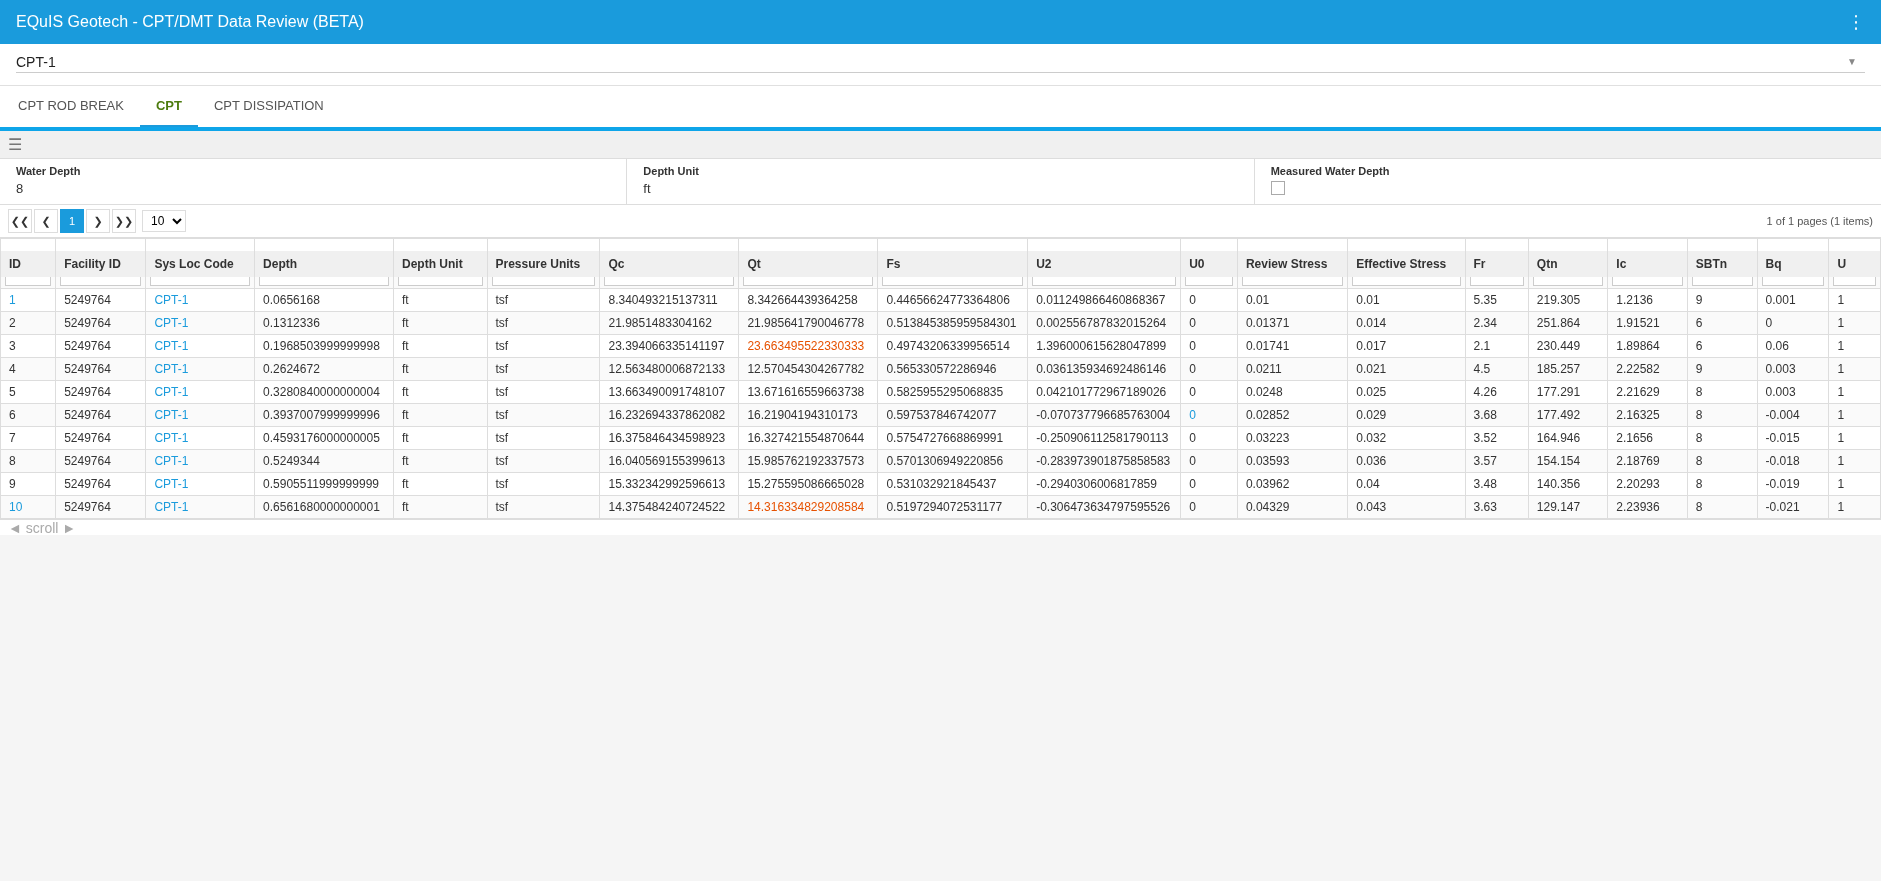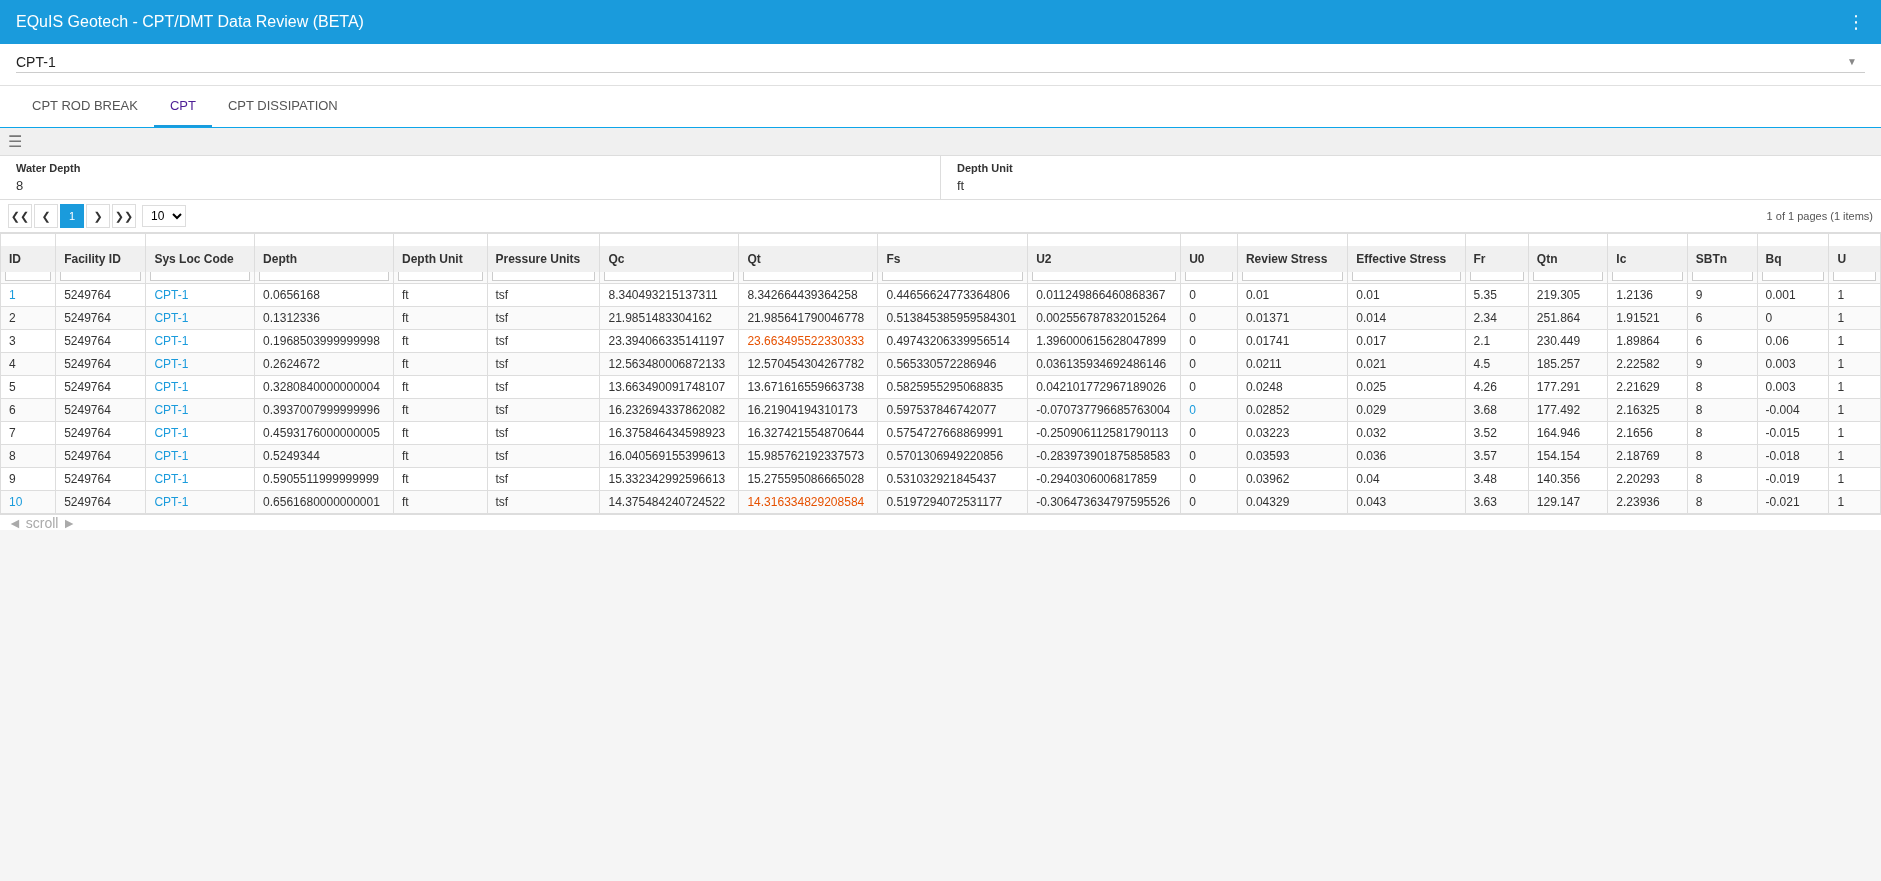--- a/index.html
+++ b/index.html
@@ -41,36 +41,36 @@
       position: absolute;
       right: 8px;
       top: 4px;
       font-size: 10px;
       color: #888;
       pointer-events: none;
     }
 
     .tabs-bar {
       background: white;
-      border-bottom: 1px solid #0ea5e9;
+      border-bottom: 4px solid #0ea5e9;
       display: flex;
-      padding: 0 16px;
+      padding: 0 2px;
     }
     .tab {
       padding: 12px 16px;
       cursor: pointer;
       color: #555;
       border-bottom: 2px solid transparent;
       font-size: 13px;
       white-space: nowrap;
     }
     .tab.active {
-      color: #4c1d95;
+      color: #4d7c0f;
       border-bottom: 2px solid #1a9bdc;
-      font-weight: 400;
+      font-weight: 700;
     }
 
     .toolbar-row {
       background: #f0f0f0;
       padding: 4px 8px;
       border-bottom: 1px solid #ddd;
       display: flex;
       align-items: center;
     }
 
@@ -185,20 +185,26 @@
 </div>
 
 <div class="meta-row">
   <div class="meta-cell">
     <div class="meta-label">Water Depth</div>
     <div class="meta-value">8</div>
   </div>
   <div class="meta-cell">
     <div class="meta-label">Depth Unit</div>
     <div class="meta-value">ft</div>
+  </div>
+  <div class="meta-cell">
+    <div class="meta-label">Measured Water Depth</div>
+    <div class="meta-value">
+      <span class="meta-checkbox"></span>
+    </div>
   </div>
 </div>
 
 <div class="pagination-row">
   <div class="pagination-controls">
     <button class="page-btn">❮❮</button>
     <button class="page-btn">❮</button>
     <button class="page-btn active">1</button>
     <button class="page-btn">❯</button>
     <button class="page-btn">❯❯</button>

